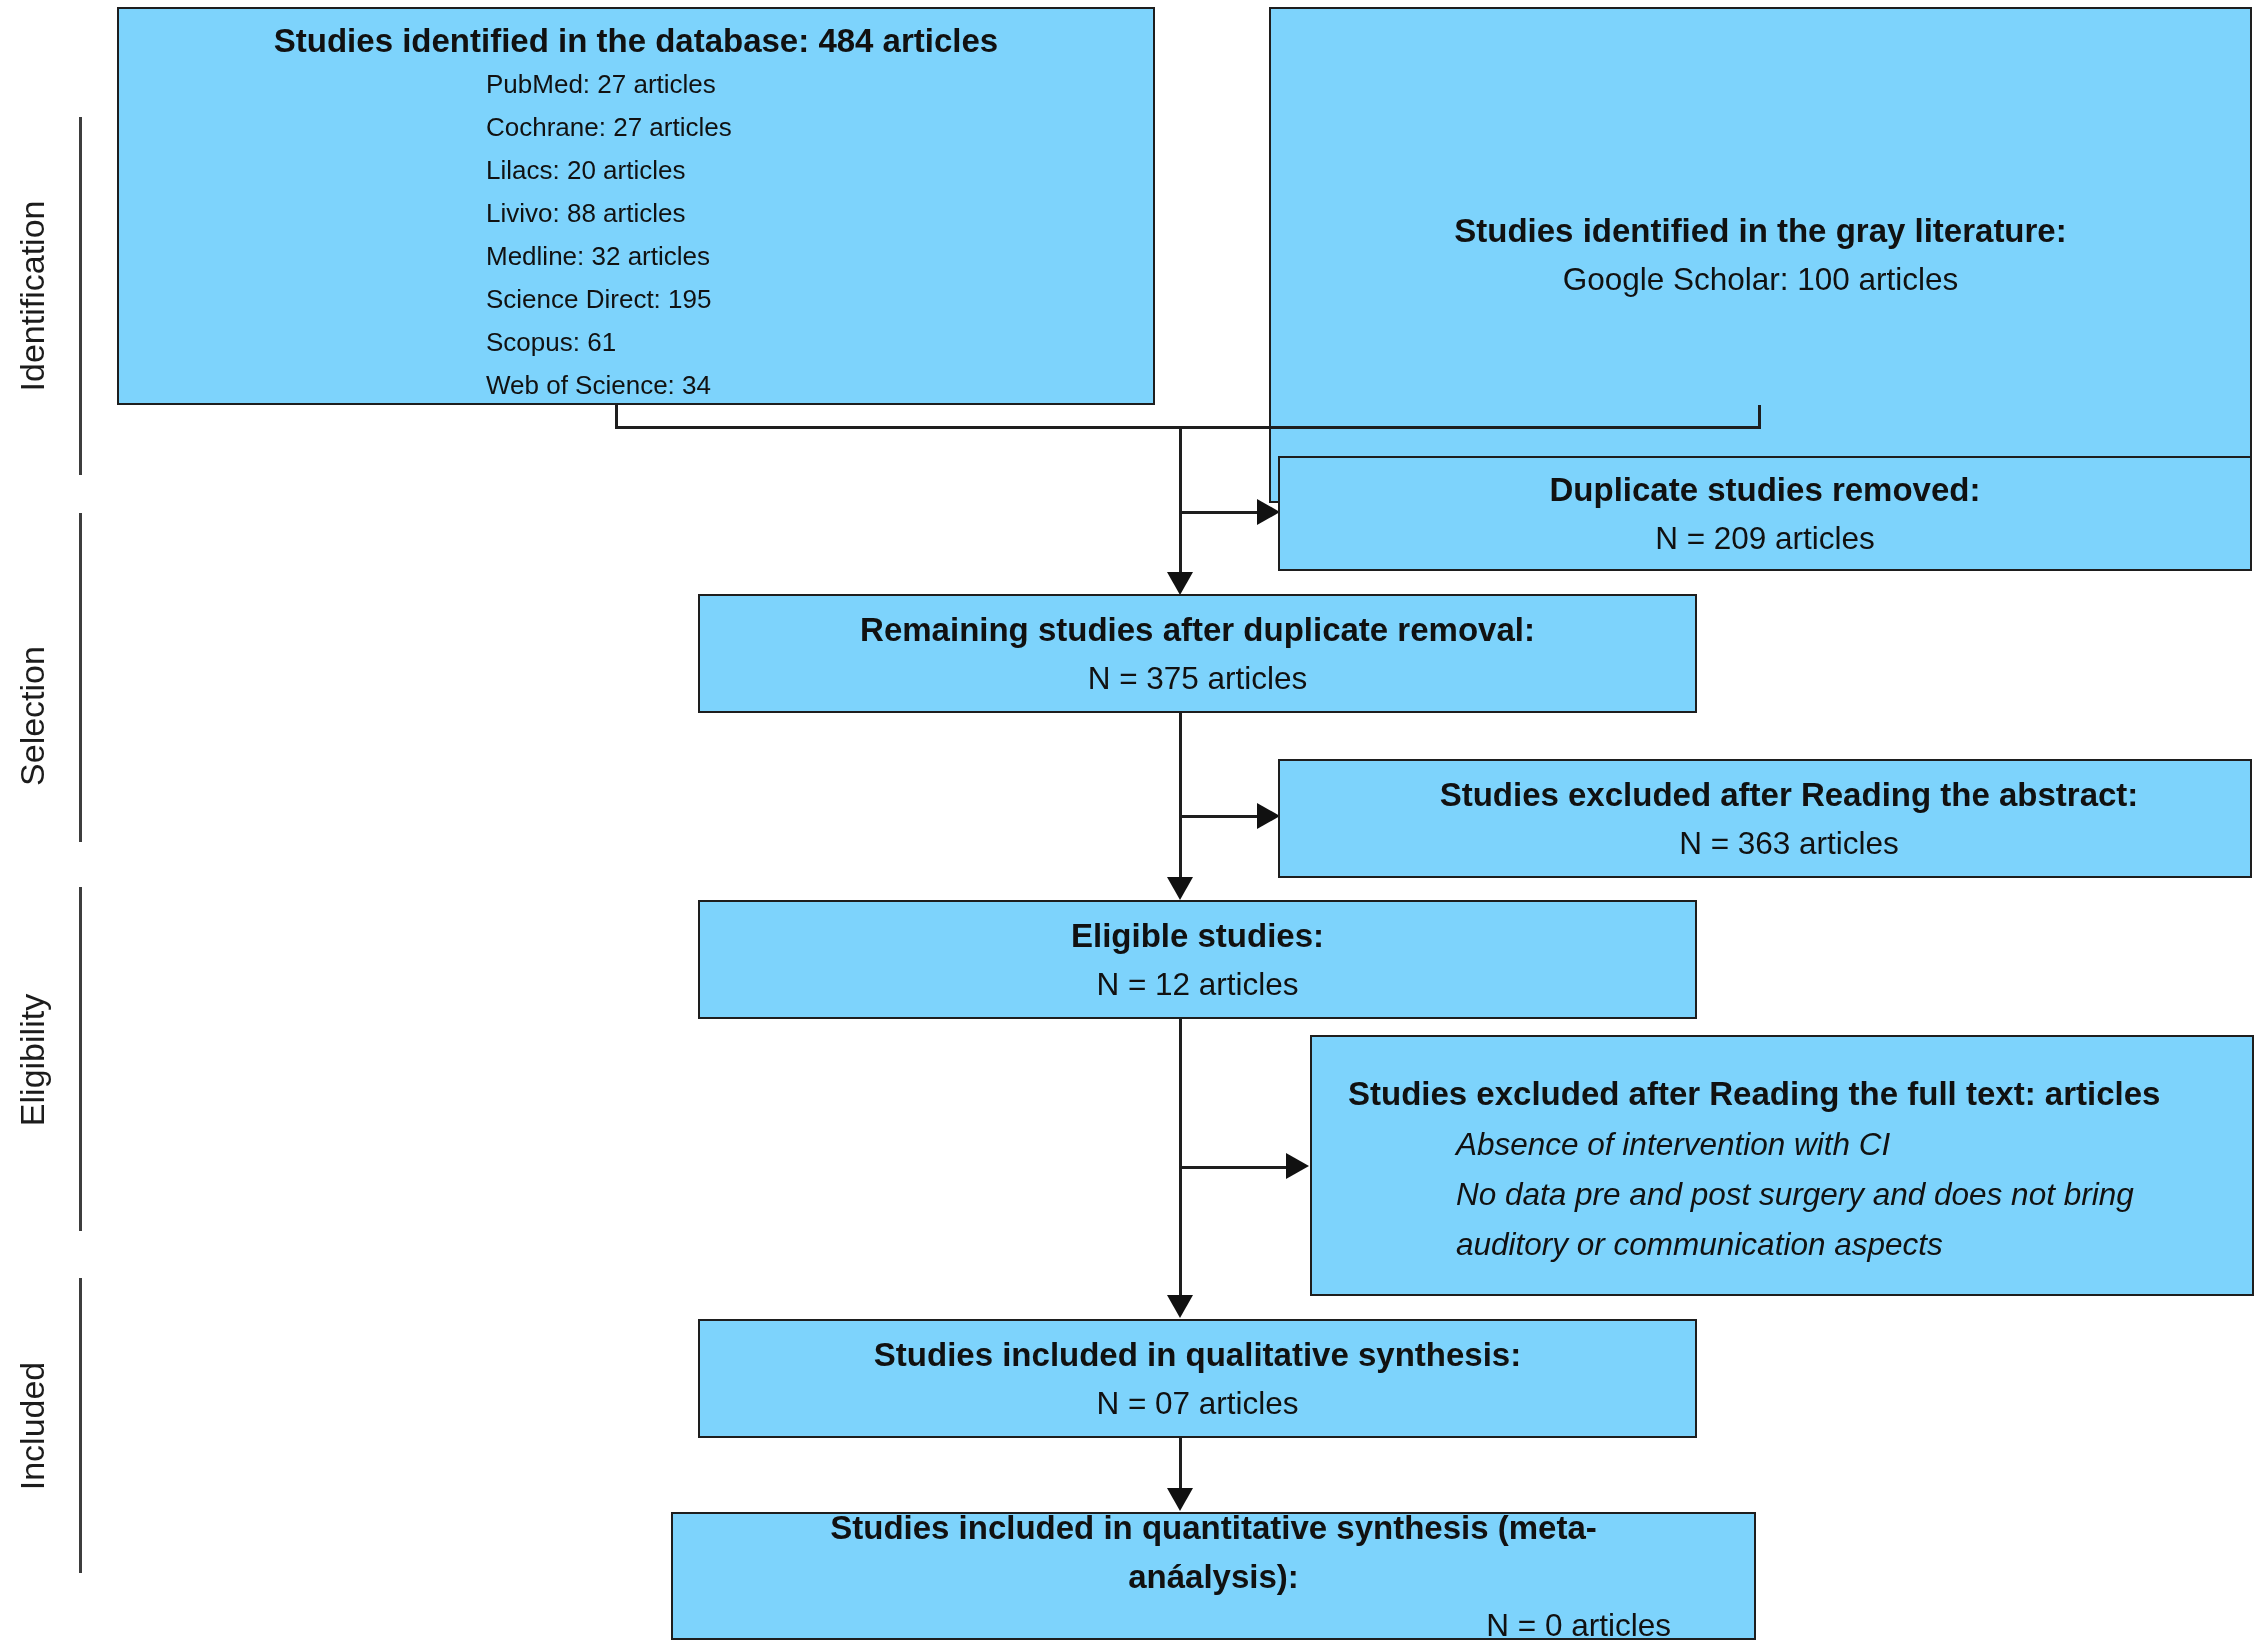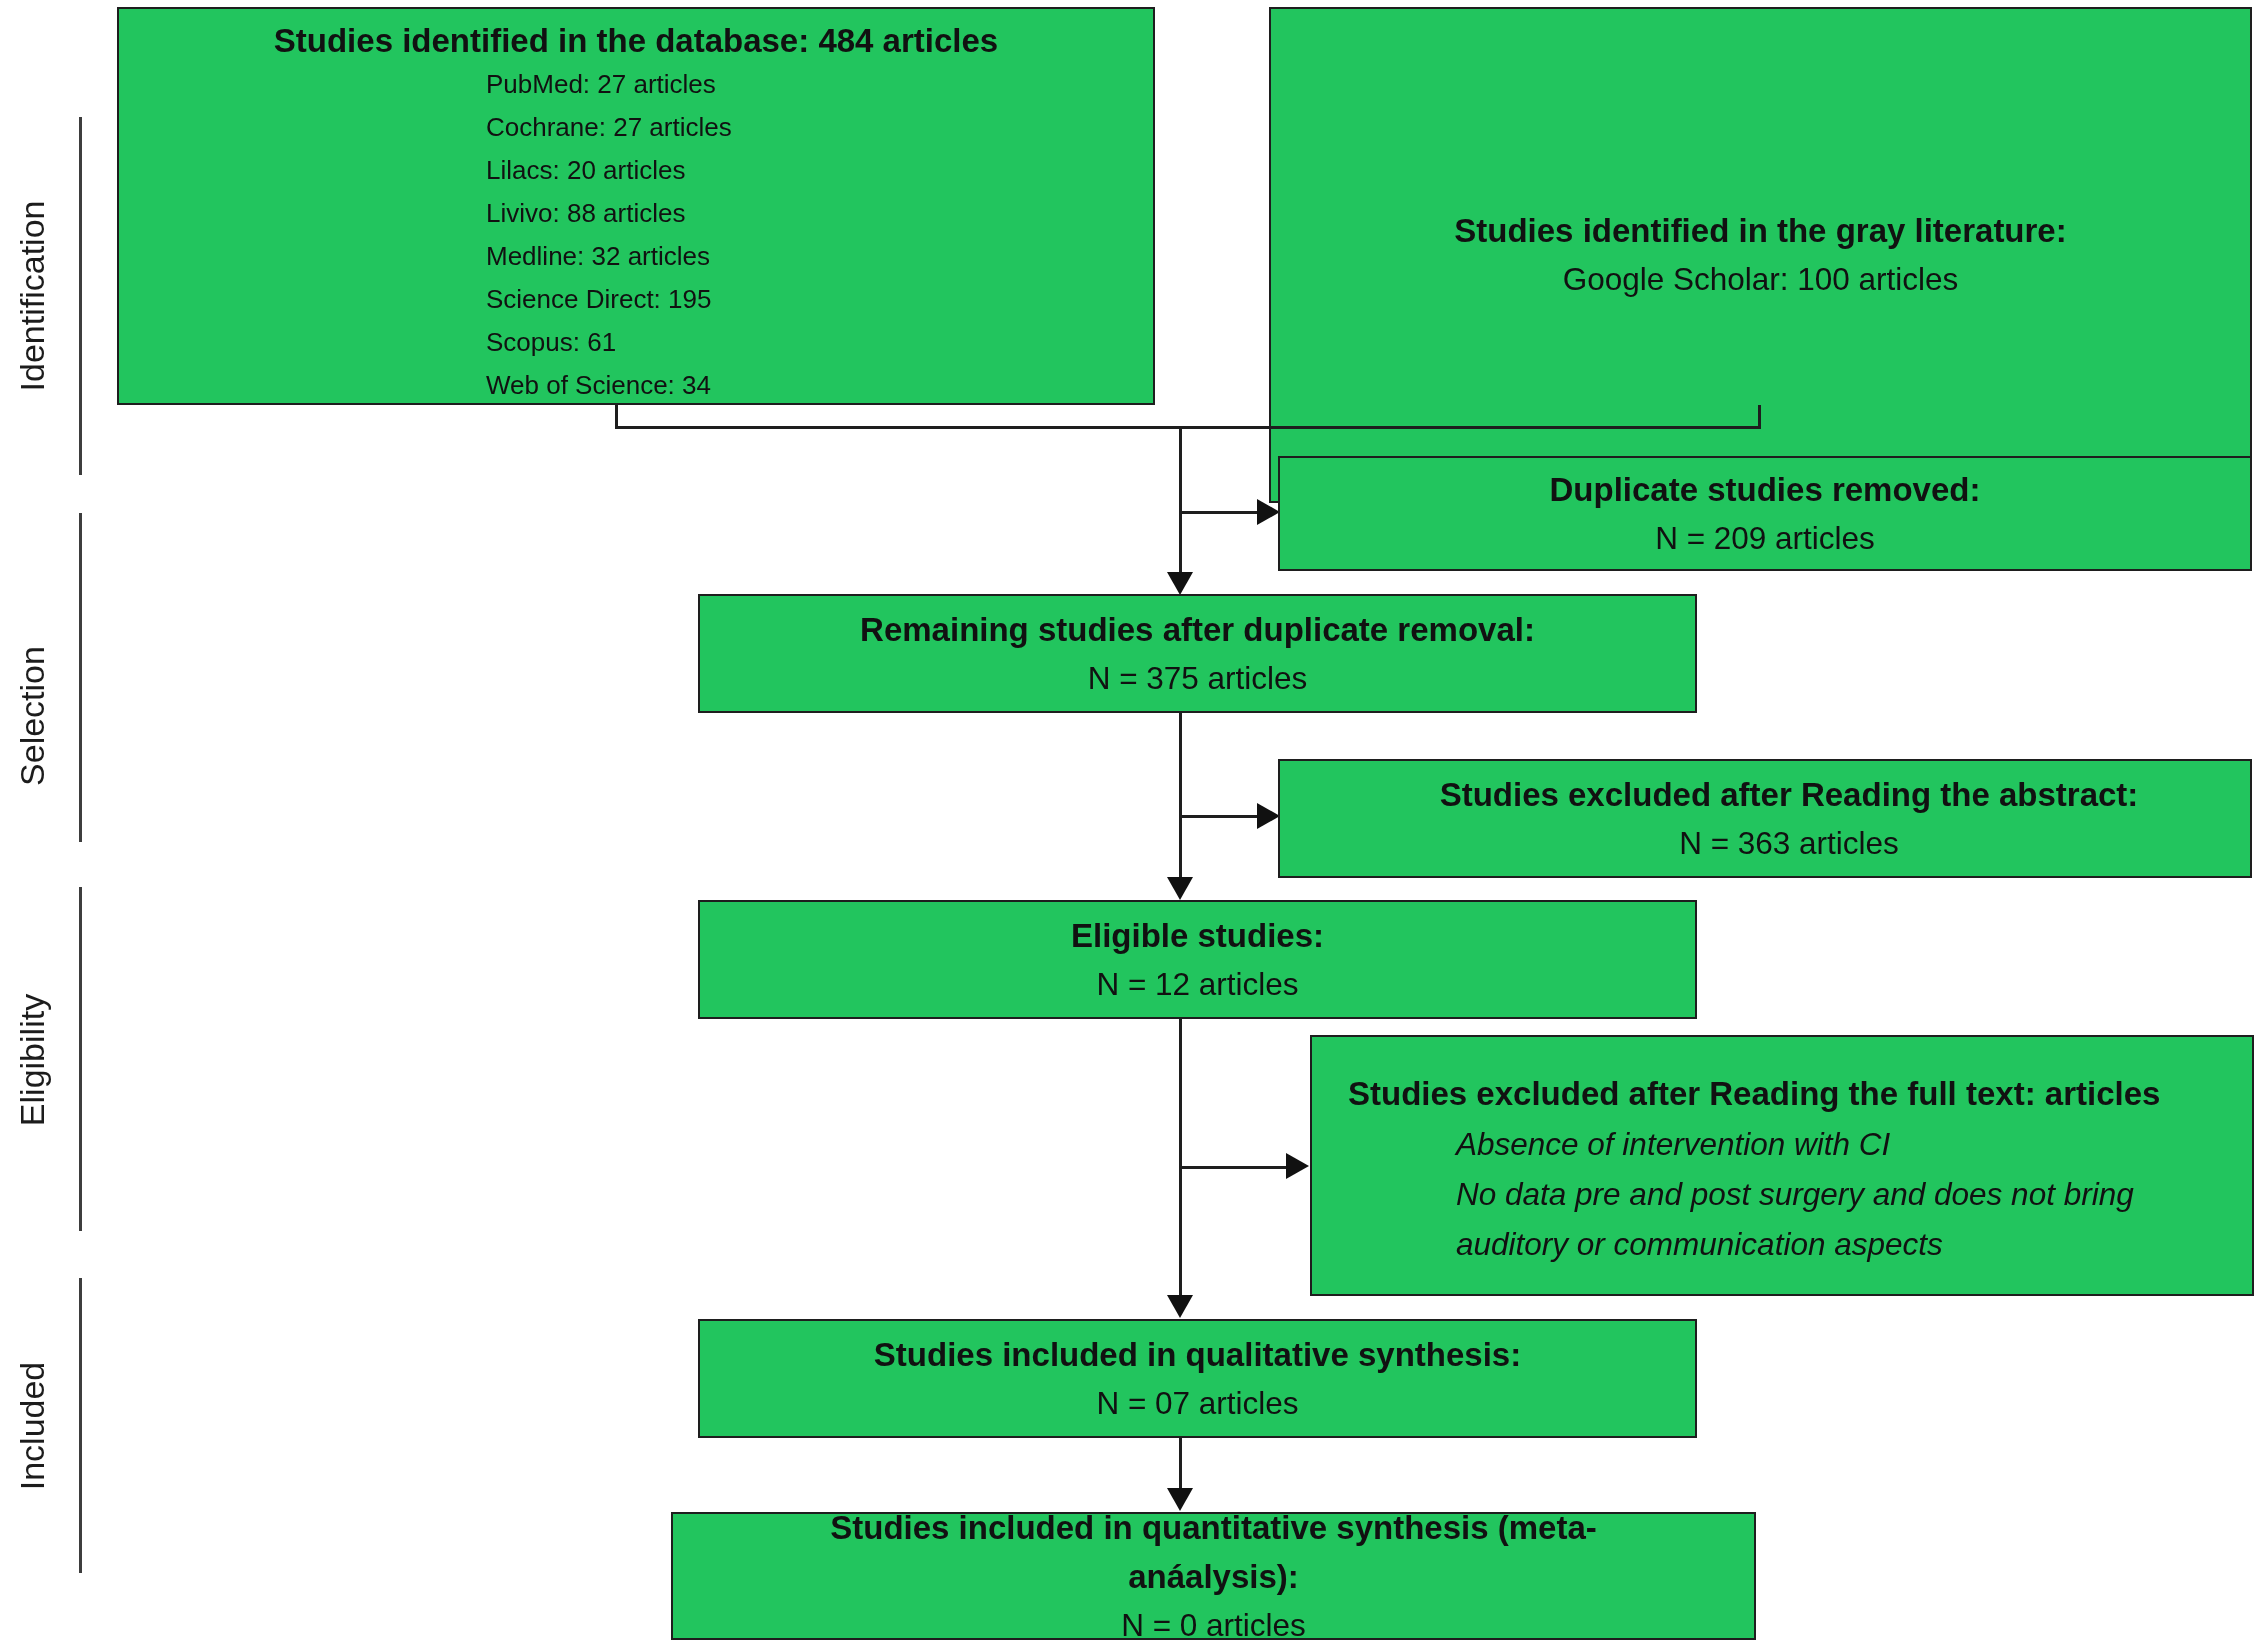--- a/index.html
+++ b/index.html
@@ -1,41 +1,41 @@
 <!DOCTYPE html>
 <html style="font-size:14.4px"><head>
 <meta charset="utf-8">
 <style>
   * { margin:0; padding:0; box-sizing:border-box; }
   html,body { background:#ffffff; }
   .canvas {
     position:relative; width:2257px; height:1644px; background:#ffffff;
     font-family:"Liberation Sans", sans-serif; color:#111111; overflow:hidden;
   }
-  .box { position:absolute; border:2.7px solid #1e1e1e; background:#22c55e; }
+  .box { position:absolute; border:2.7px solid #1e1e1e; background:#7dd3fc; }
   .centered { display:flex; flex-direction:column; justify-content:center; align-items:center; text-align:center; }
   .box-title { font-weight:bold; font-size:33px; line-height:49px; }
   .box-count { font-size:31.5px; line-height:49px; }
   
   #box-database { left:117px; top:7.2px; width:1038px; height:398px; padding-top:9px; }
   #box-database .box-title { text-align:center; line-height:45px; }
   #box-database .db-item { font-size:26px; line-height:43px; padding-left:367px; }
   
   #box-gray { left:1269px; top:7.2px; width:983px; height:496px; }
   
   #box-duplicates { left:1278px; top:456px; width:974px; height:115px; }
   #box-excluded-abstract { left:1278px; top:759px; width:974px; height:119px;padding-left:48px; }
   #box-fulltext { left:1310px; top:1035px; width:944px; height:261px; padding:32px 21.6px 0 36px; }
   #box-fulltext .box-title { line-height:50px; }
   #box-fulltext .ft-item { font-size:31.5px; line-height:50px; padding-left:108px;font-style:italic; }
   
   #box-remaining { left:698px; top:594px; width:999px; height:119px; }
   #box-eligible { left:698px; top:900px; width:999px; height:119px; }
   #box-qualitative { left:698px; top:1319px; width:999px; height:119px; }
-  #box-quantitative { left:671px; top:1512px; width:1085px; height:128px; padding:0 83px; }
+  #box-quantitative { left:671px; top:1512px; width:1085px; height:128px; padding:0 83px;align-items:flex-end; }
   
   .line { position:absolute; background:#1e1e1e; }
   .arrow-down { position:absolute; width:0; height:0;
     border-left:13.5px solid transparent; border-right:13.5px solid transparent; border-top:23.4px solid #111; }
   .arrow-right { position:absolute; width:0; height:0;
     border-top:13.5px solid transparent; border-bottom:13.5px solid transparent; border-left:23.4px solid #111; }
   
   .stage-label { position:absolute; left:32px; transform:translate(-50%,-50%) rotate(-90deg);
     white-space:nowrap; font-size:34px; color:#1c1c1c; }
   .bracket { position:absolute; left:79px; width:2.7px; background:#3d3d3d; }

